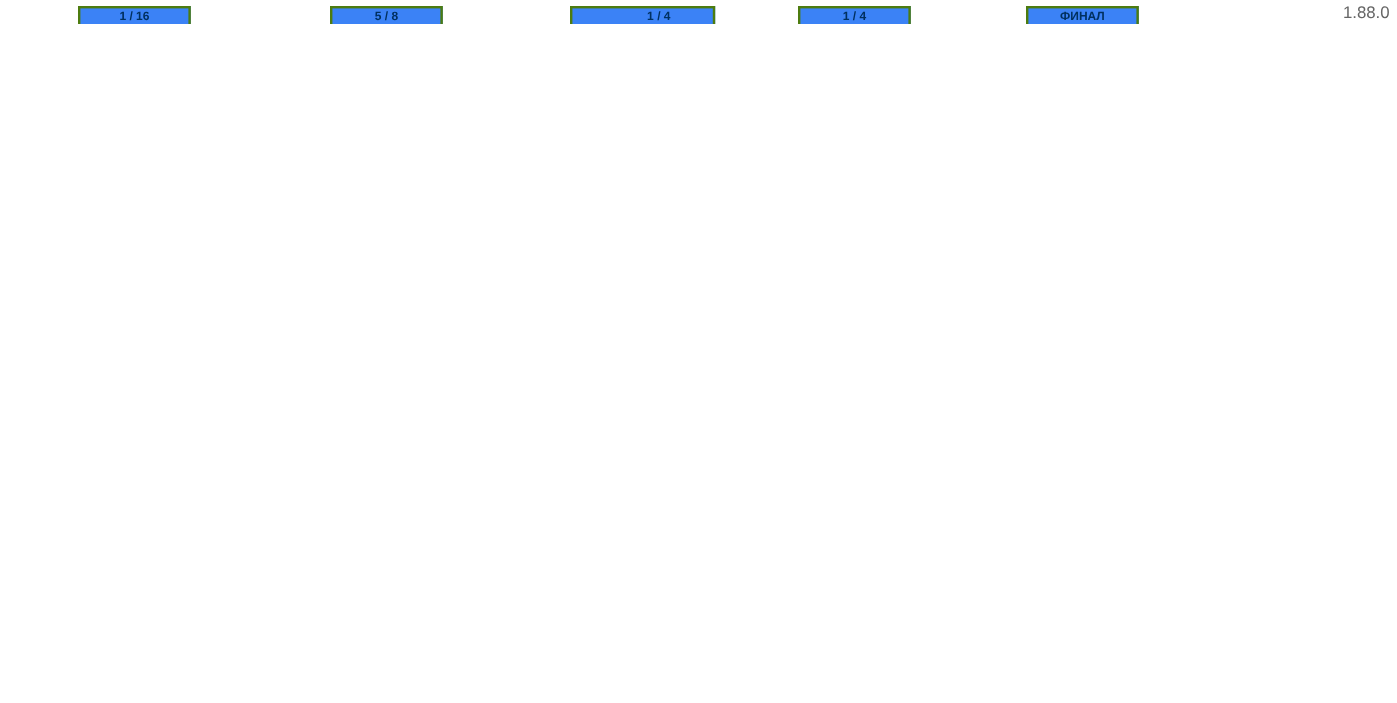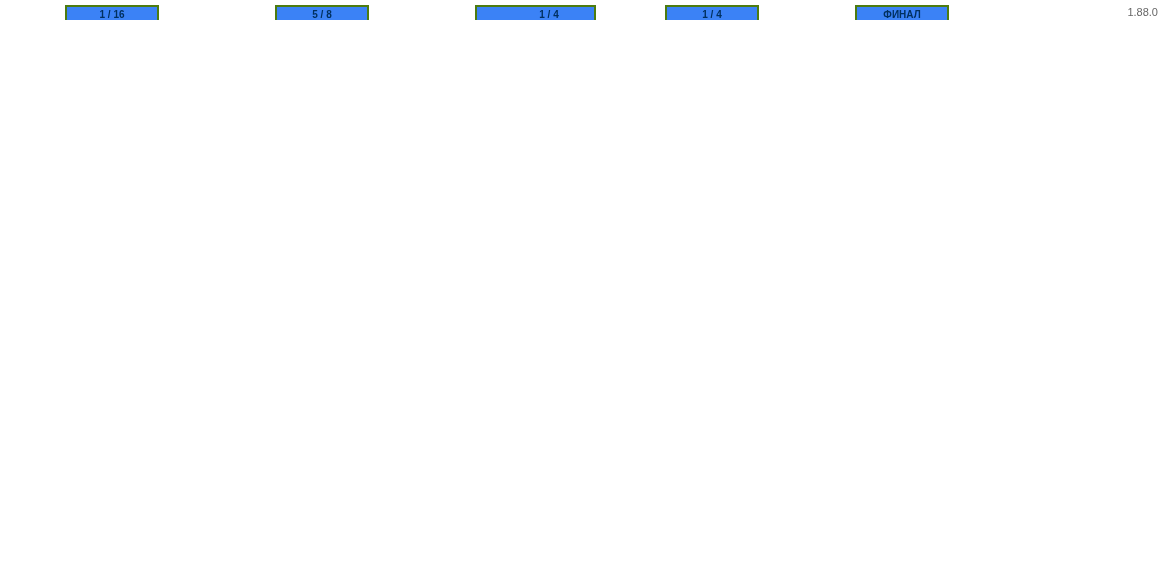--- a/index.html
+++ b/index.html
@@ -6,21 +6,21 @@
 .round-header{position:absolute;width:90px;height:16px;line-height:16px;text-align:center;background:#3b82f6;border:2px solid #4d7c0f;color:#003060;font-weight:bold}
 .match{position:absolute;width:165px;border:1px solid #666;background:#ddd}
 .match .row{display:flex;align-items:center;height:15px;border-bottom:1px solid #aaa}
 .match .row:last-child{border-bottom:none}
 .match .seed{width:18px;text-align:center;color:#666;font-size:9px;position:absolute;left:-20px}
 .match .name{flex:1;padding-left:4px;white-space:nowrap;overflow:hidden}
 .match .name.win{font-weight:bold}
 .match .rating{width:30px;text-align:right;font-size:8px;color:#555;padding-right:2px}
 .match .score{width:14px;text-align:center;color:#b00000;font-weight:bold;border-left:1px solid #aaa}
 .match .mnum{position:absolute;right:-24px;top:0;width:22px;height:100%;display:flex;align-items:center;justify-content:center;background:#ccc;border:1px solid #666;font-weight:bold}
-.version{position:absolute;right:6px;bottom:2px;font-size:11px;color:#666}
+.version{position:absolute;right:6px;bottom:2px;font-size:14px;color:#666}
 </style>
 </head>
 <body>
 
 <div id="headers">
     <div class="round-header" style="left: 65px; top: 5px;">1 / 16</div>
     <div class="round-header" style="left: 275px; top: 5px;">5 / 8</div>
     <div class="round-header" style="left: 475px; top: 5px; padding-left: 27px;">1 / 4</div>
     <div class="round-header" style="left: 665px; top: 5px;">1 / 4</div>
     <div class="round-header" style="left: 855px; top: 5px;">ФИНАЛ</div>

